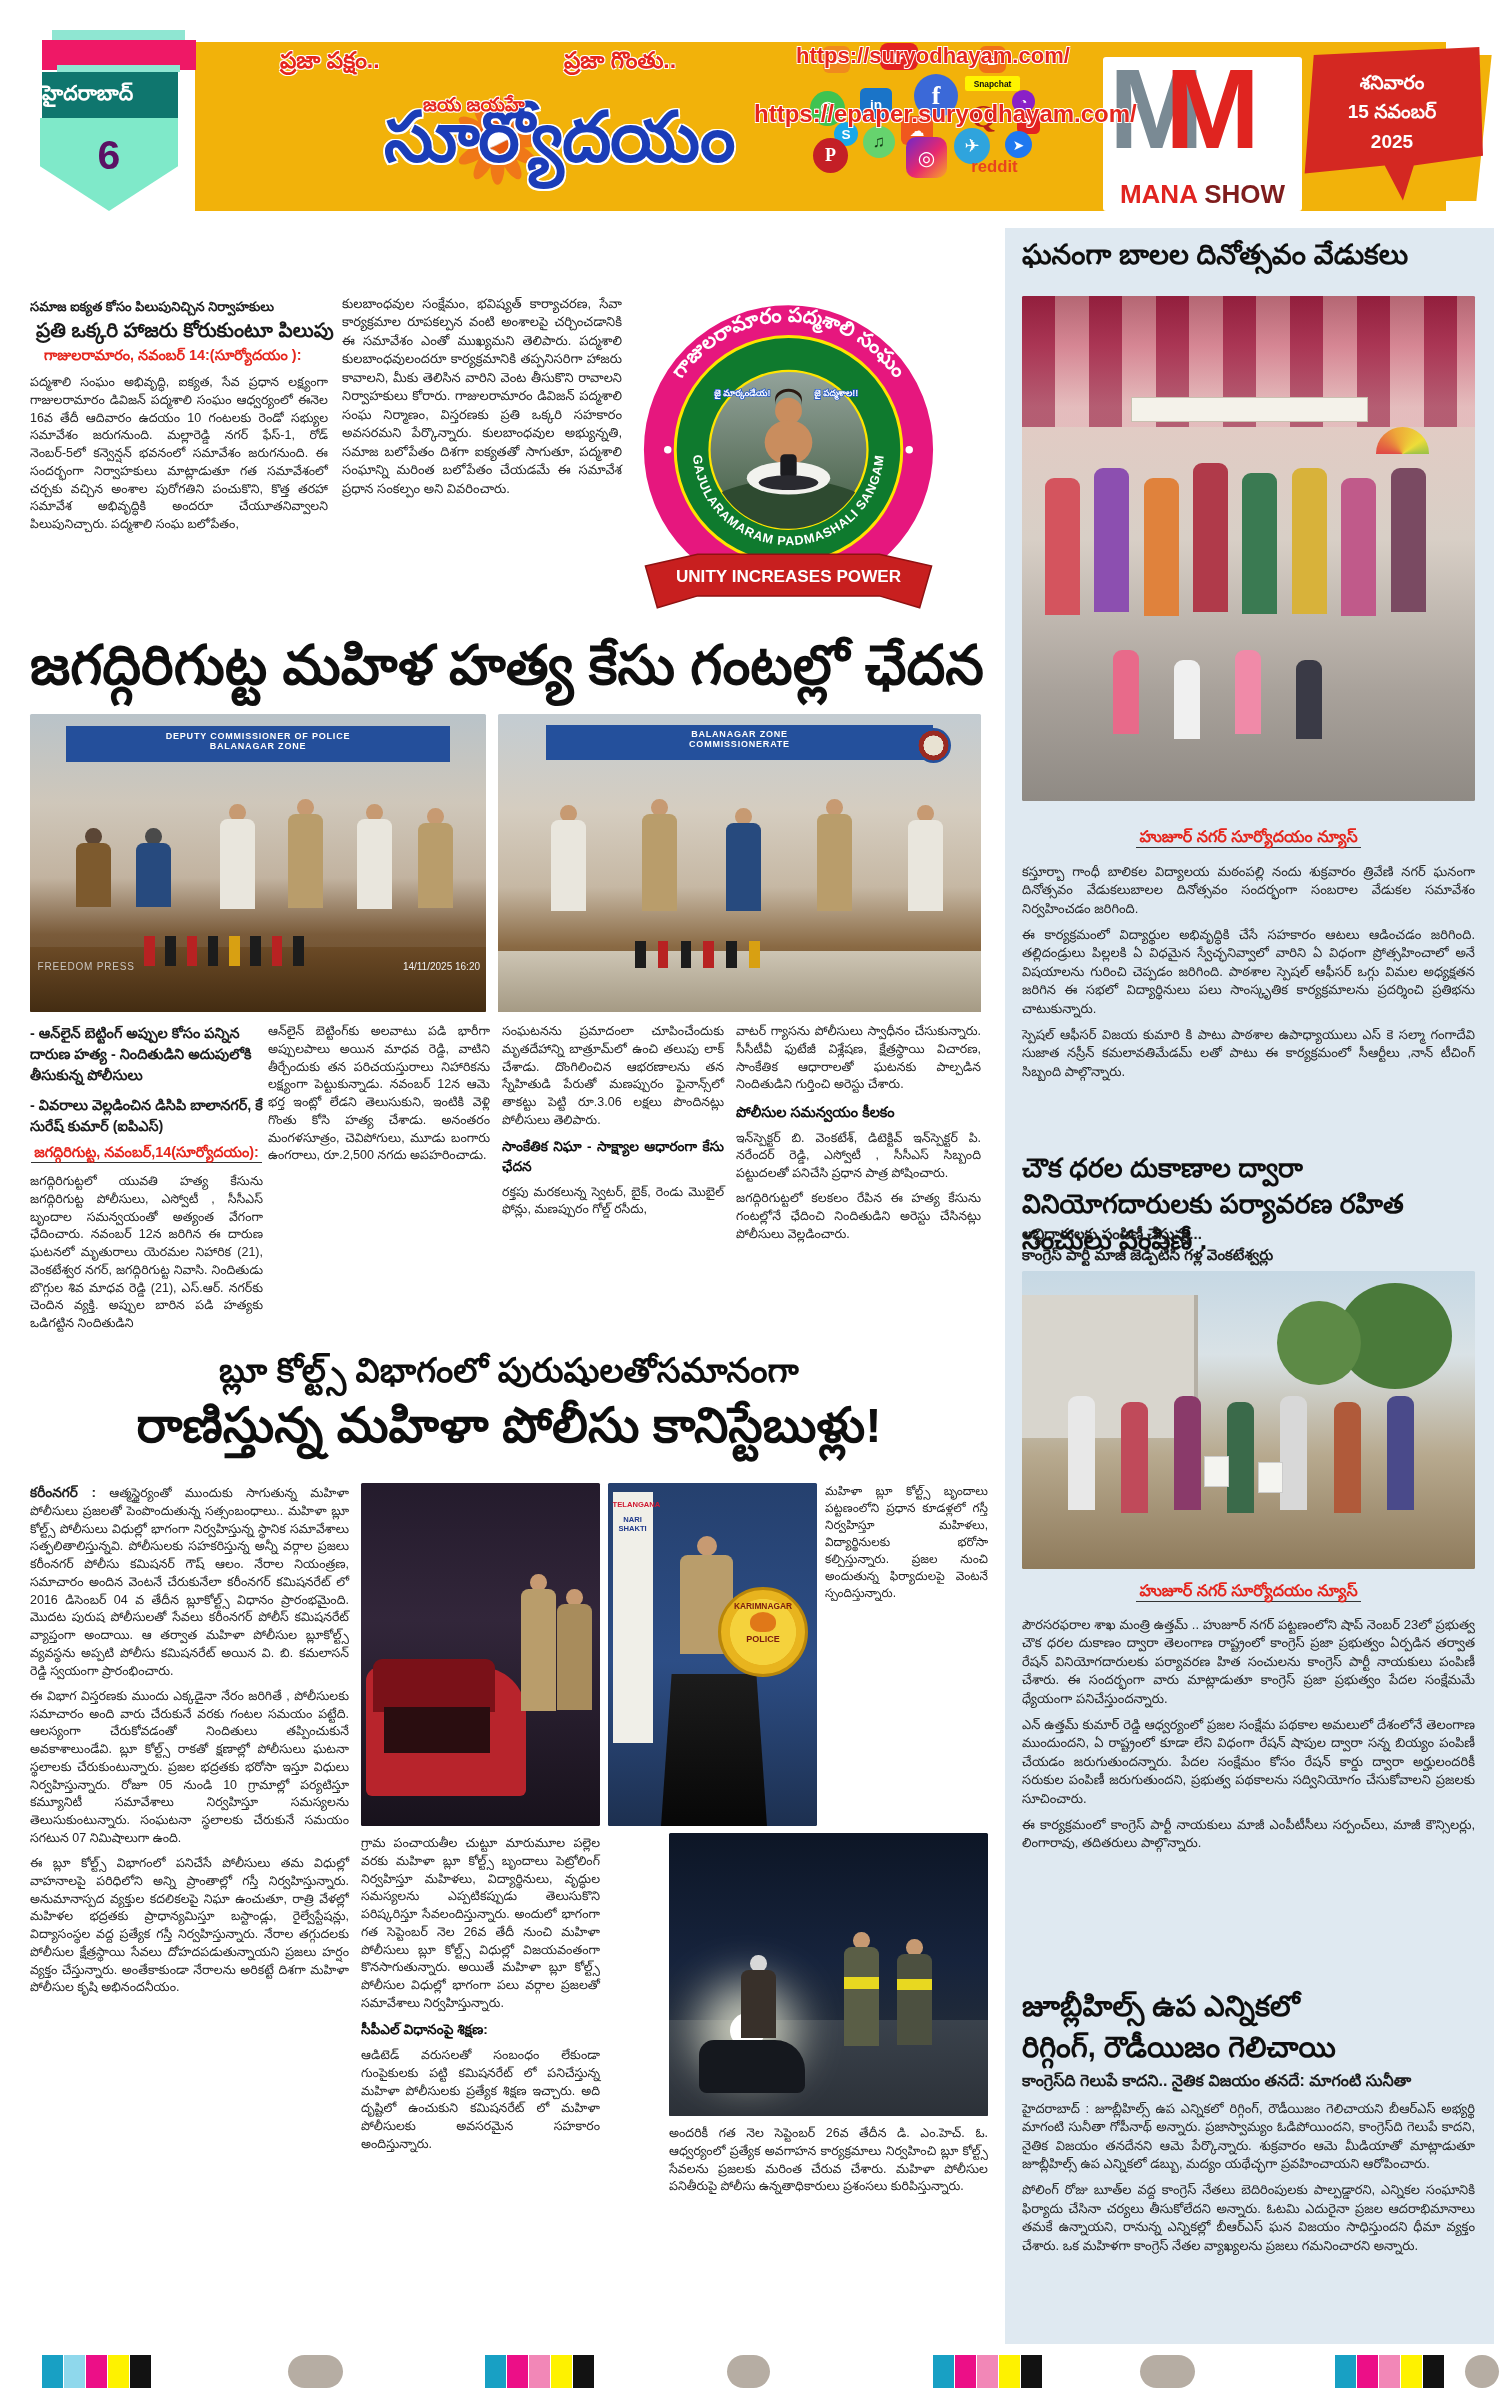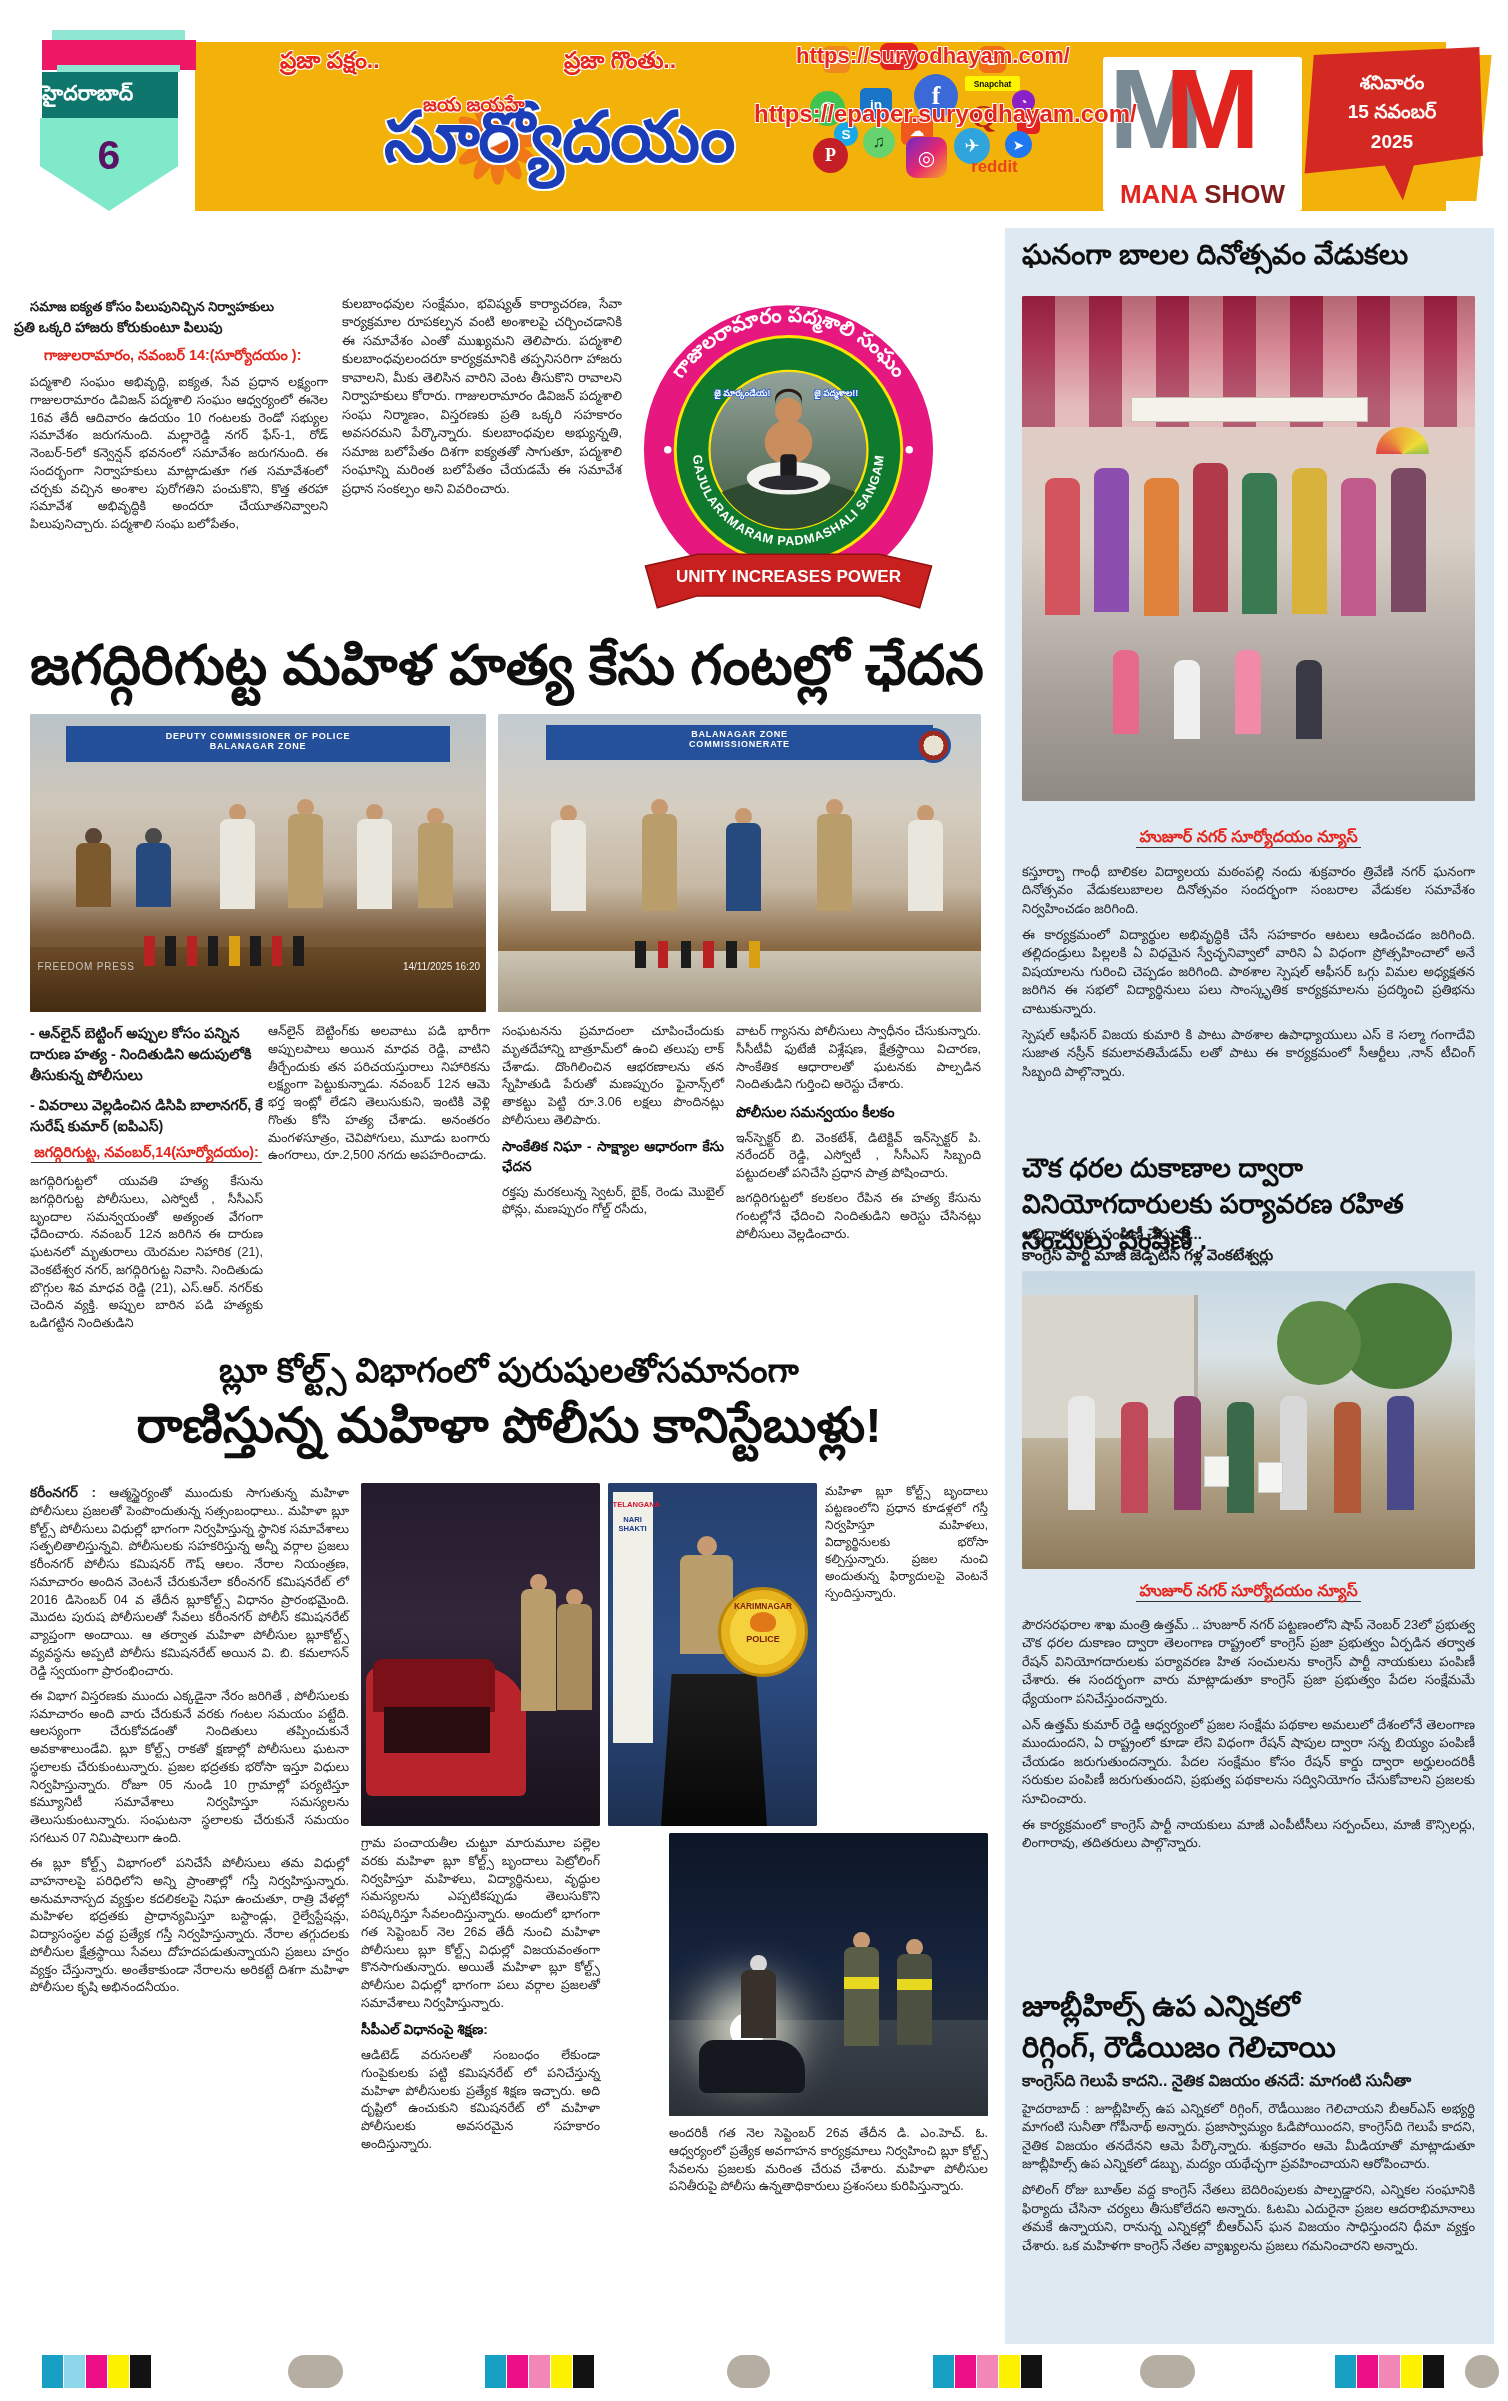--- a/index.html
+++ b/index.html
@@ -140,21 +140,21 @@
     <div style="padding-top:21px;text-align:center;color:#fff;font-weight:bold;font-size:19px;line-height:1.55;">
       <div>శనివారం</div>
       <div>15 నవంబర్</div>
       <div>2025</div>
     </div>
   </div>
 
   <div class="abs" style="left:1005px;top:228px;width:489px;height:2116px;background:#dfe9f1;"></div>
 
   <div class="abs b" style="left:30px;top:299px;width:300px;font-size:13px;">సమాజ ఐక్యత కోసం పిలుపునిచ్చిన నిర్వాహకులు</div>
-  <div class="abs b" style="left:14px;top:319px;width:300px;font-size:14px;">ప్రతి ఒక్కరి హాజరు కోరుకుంటూ పిలుపు</div>
+  <div class="abs b" style="left:36px;top:319px;width:300px;font-size:20px;">ప్రతి ఒక్కరి హాజరు కోరుకుంటూ పిలుపు</div>
   <div class="abs red b" style="left:44px;top:347px;width:289px;font-size:14.4px;">గాజులరామారం, నవంబర్ 14:(సూర్యోదయం ):</div>
   <div class="abs bodytxt" style="left:30px;top:374px;width:298px;height:237px;">పద్మశాలి సంఘం అభివృద్ధి, ఐక్యత, సేవ ప్రధాన లక్ష్యంగా గాజులరామారం డివిజన్ పద్మశాలి సంఘం ఆధ్వర్యంలో ఈనెల 16వ తేదీ ఆదివారం ఉదయం 10 గంటలకు రెండో సభ్యుల సమావేశం జరుగనుంది. మల్లారెడ్డి నగర్ ఫేస్-1, రోడ్ నెంబర్-5లో కన్వెన్షన్ భవనంలో సమావేశం జరుగనుంది. ఈ సందర్భంగా నిర్వాహకులు మాట్లాడుతూ గత సమావేశంలో చర్చకు వచ్చిన అంశాల పురోగతిని పంచుకొని, కొత్త తరహా సమావేశ అభివృద్ధికి అందరూ చేయూతనివ్వాలని పిలుపునిచ్చారు. పద్మశాలి సంఘ బలోపేతం,</div>
   <div class="abs bodytxt" style="left:342px;top:295px;width:280px;height:318px;font-size:13px;">కులబాంధవుల సంక్షేమం, భవిష్యత్ కార్యాచరణ, సేవా కార్యక్రమాల రూపకల్పన వంటి అంశాలపై చర్చించడానికి ఈ సమావేశం ఎంతో ముఖ్యమని తెలిపారు. పద్మశాలి కులబాంధవులందరూ కార్యక్రమానికి తప్పనిసరిగా హాజరు కావాలని, మీకు తెలిసిన వారిని వెంట తీసుకొని రావాలని నిర్వాహకులు కోరారు. గాజులరామారం డివిజన్ పద్మశాలి సంఘ నిర్మాణం, విస్తరణకు ప్రతి ఒక్కరి సహకారం అవసరమని పేర్కొన్నారు. కులబాంధవుల అభ్యున్నతి, సమాజ బలోపేతం దిశగా ఐక్యతతో సాగుతూ, పద్మశాలి సంఘాన్ని మరింత బలోపేతం చేయడమే ఈ సమావేశ ప్రధాన సంకల్పం అని వివరించారు.</div>
 
   <svg class="abs" style="left:632px;top:293px;" width="313" height="336" viewBox="0 0 420 450">
     <defs>
       <path id="arcT" d="M 210,210 m -172,0 a 172,172 0 1 1 344,0"></path>
       <path id="arcB" d="M 210,210 m -128,0 a 128,128 0 0 0 256,0"></path>
       <clipPath id="ccenter">
           <circle cx="210" cy="210" r="106"></circle>

